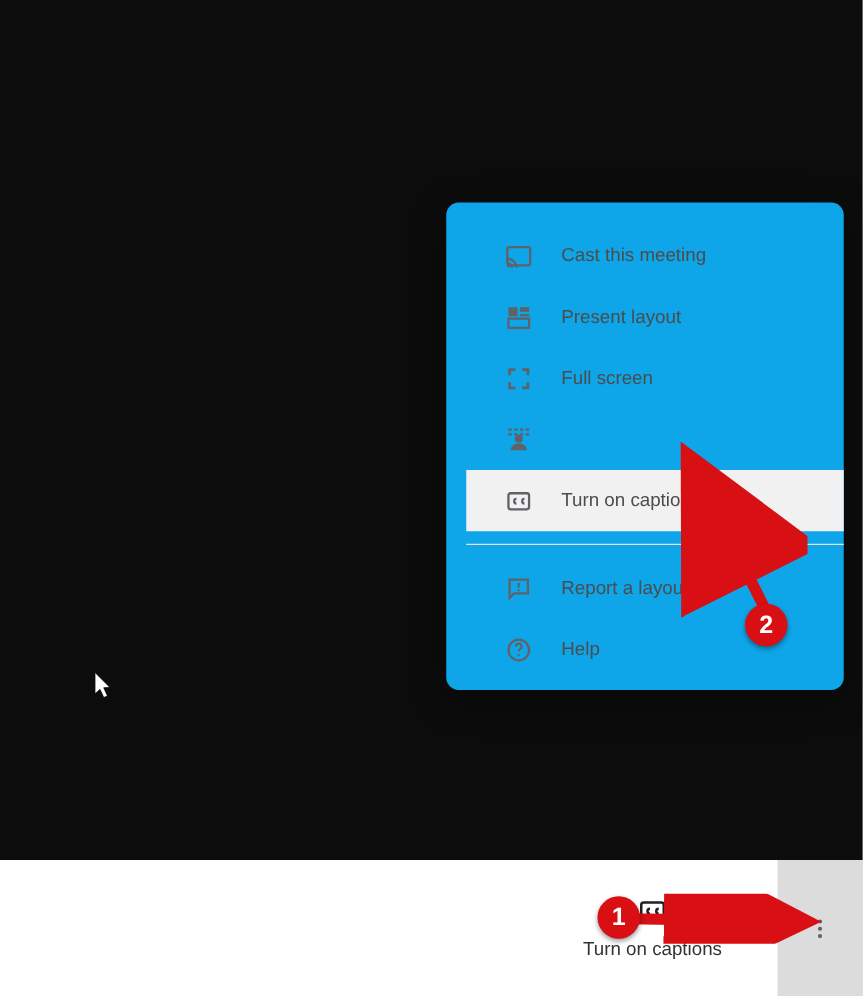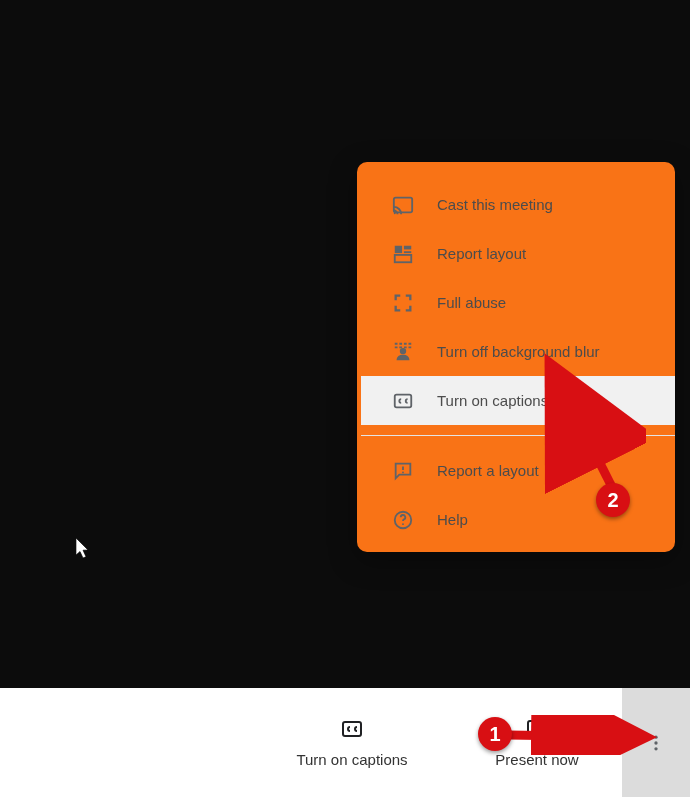--- a/index.html
+++ b/index.html
@@ -4,21 +4,21 @@
 <style>
 html,body{margin:0;padding:0;width:690px;height:797px;font-family:Arial,Helvetica,sans-serif;background:#fff;overflow:hidden}
 .video-area{position:absolute;left:0;top:0;width:690px;height:688px;background:#0c0c0c}
 .toolbar{position:absolute;left:0;top:688px;width:690px;height:109px;background:#fff;display:flex;align-items:center;justify-content:flex-end;box-sizing:border-box}
 .toolbar-btn{display:flex;flex-direction:column;align-items:center;justify-content:center;height:109px;cursor:pointer;color:#202124}
 .toolbar-btn .icon{width:24px;height:24px;display:flex;align-items:center;justify-content:center}
 .toolbar-btn .label{margin-top:10px;font-size:15px;color:#333}
 #btn-captions{width:200px;margin-right:0}
 #btn-present{width:170px}
 #btn-more{width:68px;background:#dcdcdc;height:109px;align-items:center;justify-content:center}
-.menu{position:absolute;left:357px;top:162px;width:318px;background:#f97316;border-radius:10px;box-shadow:0 8px 28px rgba(0,0,0,.35);padding:18px 0 8px 4px;box-sizing:border-box}
+.menu{position:absolute;left:357px;top:162px;width:318px;background:#0ea5e9;border-radius:10px;box-shadow:0 8px 28px rgba(0,0,0,.35);padding:18px 0 8px 16px;box-sizing:border-box}
 .menu-item{display:flex;align-items:center;height:49px;padding:0 20px 0 30px;cursor:pointer;font-size:15px;color:#4c4c4c}
 .menu-item.hover{background:#f1f1f1}
 .menu-item .mi-icon{width:24px;height:24px;flex:0 0 24px;display:flex;align-items:center;justify-content:center;margin-right:22px}
 .menu-item .mi-icon svg{width:22px;height:22px}
 .menu-sep{height:1px;background:#e4e4e4;margin:10px 0}
 .cursor{position:absolute;left:76px;top:538px;width:16px;height:22px;pointer-events:none}
 
 .arrow{position:absolute;pointer-events:none}
 .badge{position:absolute;width:34px;height:34px;border-radius:50%;background:#d80f13;color:#fff;display:flex;align-items:center;justify-content:center;font-weight:bold;font-size:20px;box-shadow:0 2px 4px rgba(0,0,0,.4);pointer-events:none}
 </style>
@@ -47,45 +47,44 @@
 
   <div class="menu-item">
     <span class="mi-icon">
       <svg viewBox="0 0 24 24" fill="#5f6368">
         <rect x="3" y="3" width="8" height="8"></rect>
         <rect x="13" y="3" width="8" height="4"></rect>
         <rect x="13" y="9" width="8" height="2"></rect>
         <rect x="3" y="13" width="18" height="8" fill="none" stroke="#5f6368" stroke-width="2"></rect>
       </svg>
     </span>
-    <span>Report layout</span>
+    <span>Present layout</span>
   </div>
 
   <div class="menu-item">
     <span class="mi-icon">
       <svg viewBox="0 0 24 24" fill="none" stroke="#5f6368" stroke-width="2.5">
         <path d="M4 9 V4 H9"></path>
           <path d="M20 9 V4 H15"></path>
         <path d="M4 15 V20 H9"></path>
           <path d="M20 15 V20 H15"></path>
       </svg>
     </span>
-    <span>Full abuse</span>
+    <span>Full screen</span>
   </div>
 
   <div class="menu-item">
     <span class="mi-icon">
       <svg viewBox="0 0 24 24" fill="#5f6368">
         <path d="M3 3 L21 3" stroke="#5f6368" stroke-width="2" stroke-dasharray="3 2"></path>
         <path d="M3 7 L21 7" stroke="#5f6368" stroke-width="2" stroke-dasharray="3 2"></path>
         <circle cx="12" cy="11" r="3.5"></circle>
         <path d="M5 21 c0-4 3-6 7-6 s7 2 7 6 Z"></path>
       </svg>
     </span>
-    <span>Turn off background blur</span>
   </div>
 
   <div class="menu-item hover">
     <span class="mi-icon">
       <svg viewBox="0 0 24 24" fill="none" stroke="#5f6368" stroke-width="2">
         <rect x="3" y="5" width="18" height="14" rx="2"></rect>
         <path d="M10 10 a2 2 0 1 0 0 4"></path>
         <path d="M17 10 a2 2 0 1 0 0 4"></path>
       </svg>
     </span>
@@ -126,29 +125,20 @@
     <span class="icon">
       <svg viewBox="0 0 24 24" width="24" height="24" fill="none" stroke="#202124" stroke-width="2">
         <rect x="3" y="5" width="18" height="14" rx="2"></rect>
         <path d="M10 10 a2 2 0 1 0 0 4"></path>
           <path d="M17 10 a2 2 0 1 0 0 4"></path>
       </svg>
     </span>
     <span class="label">Turn on captions</span>
   </div>
 
-  <div id="btn-present" class="toolbar-btn">
-    <span class="icon">
-      <svg viewBox="0 0 24 24" width="24" height="24" fill="none" stroke="#202124" stroke-width="2">
-        <rect x="3" y="4" width="18" height="13" rx="2"></rect>
-        <path d="M9 10 l6 0 M12 7 l0 6"></path>
-      </svg>
-    </span>
-    <span class="label">Present now</span>
-  </div>
 
   <div id="btn-more" class="toolbar-btn">
     <span class="icon">
       <svg viewBox="0 0 24 24" width="20" height="20" fill="#5f6368">
         <circle cx="12" cy="5" r="2"></circle>
           <circle cx="12" cy="12" r="2"></circle>
           <circle cx="12" cy="19" r="2"></circle>
       </svg>
     </span>
   </div>

